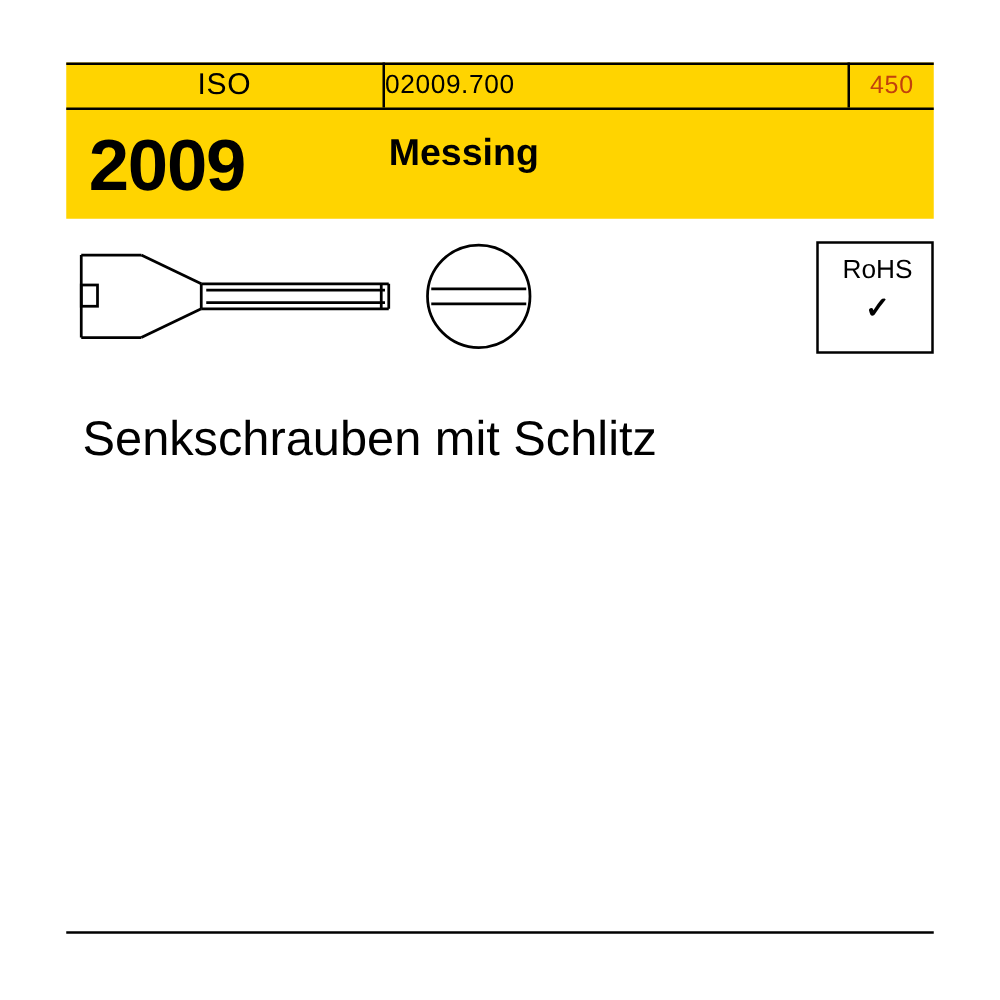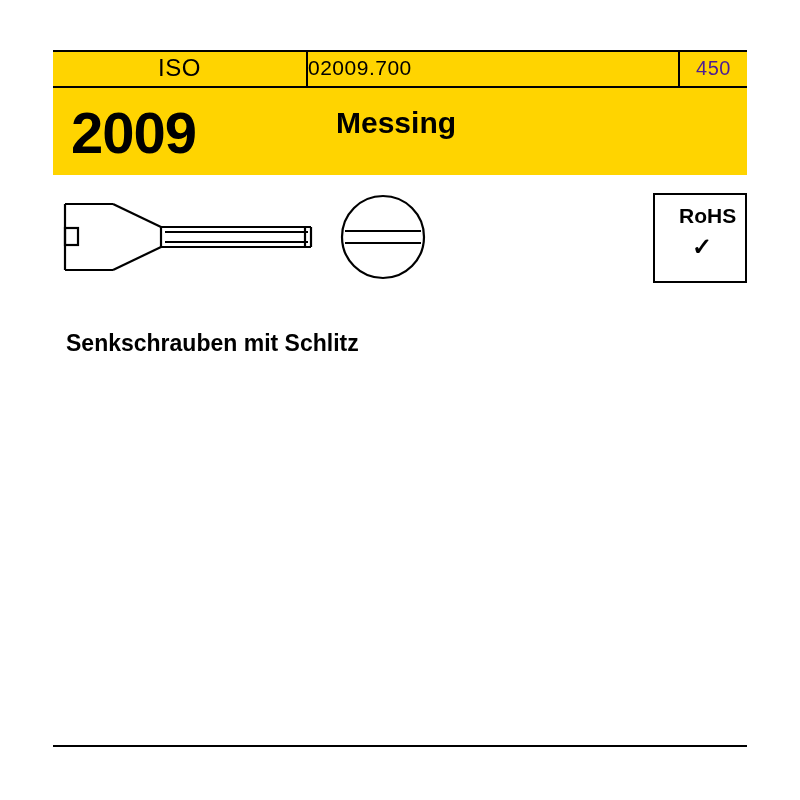--- a/index.html
+++ b/index.html
@@ -93,21 +93,21 @@
     position: absolute;
     left: 627px;
     top: 0;
     width: 67px;
     height: 36px;
     display: flex;
     align-items: center;
     justify-content: center;
     font-size: 20px;
     letter-spacing: 0.5px;
-    color: #4c1d95;
+    color: #c2410c;
   }
   .hdr-number {
     position: absolute;
     left: 18px;
     top: 38px;
     height: 88px;
     display: flex;
     align-items: center;
     font-size: 58px;
     font-weight: bold;
@@ -117,21 +117,20 @@
   .hdr-material {
     position: absolute;
     left: 258px;
     top: 38px;
     height: 70px;
     display: flex;
     align-items: center;
     font-size: 30px;
     font-weight: bold;
     color: #000;
-    margin-left: 25px;
   }
 
   
   .drawing {
     position: absolute;
     left: 53px;
     top: 185px;
     width: 694px;
     height: 120px;
   }
@@ -143,45 +142,44 @@
     height: 90px;
     border: 2px solid #000;
     box-sizing: border-box;
     background: #fff;
   }
   .rohs-label {
     position: absolute;
     left: 0;
     top: 9px;
     width: 94px;
-    text-align: left;
+    text-align: center;
     font-size: 21px;
-    font-weight: bold;
-    color: #000;
-    padding-left: 24px;
+    font-weight: normal;
+    color: #000;
   }
   .rohs-check {
     position: absolute;
     left: 0;
     top: 40px;
     width: 94px;
     text-align: center;
     font-size: 24px;
     font-weight: bold;
     color: #000;
     line-height: 1;
   }
 
   
   .caption {
     position: absolute;
     left: 66px;
     top: 330px;
-    font-size: 23px;
-    font-weight: bold;
+    font-size: 39px;
+    font-weight: normal;
     color: #000;
     letter-spacing: 0px;
   }
 
   
   .bottom-rule {
     position: absolute;
     left: 53px;
     top: 745px;
     width: 694px;

